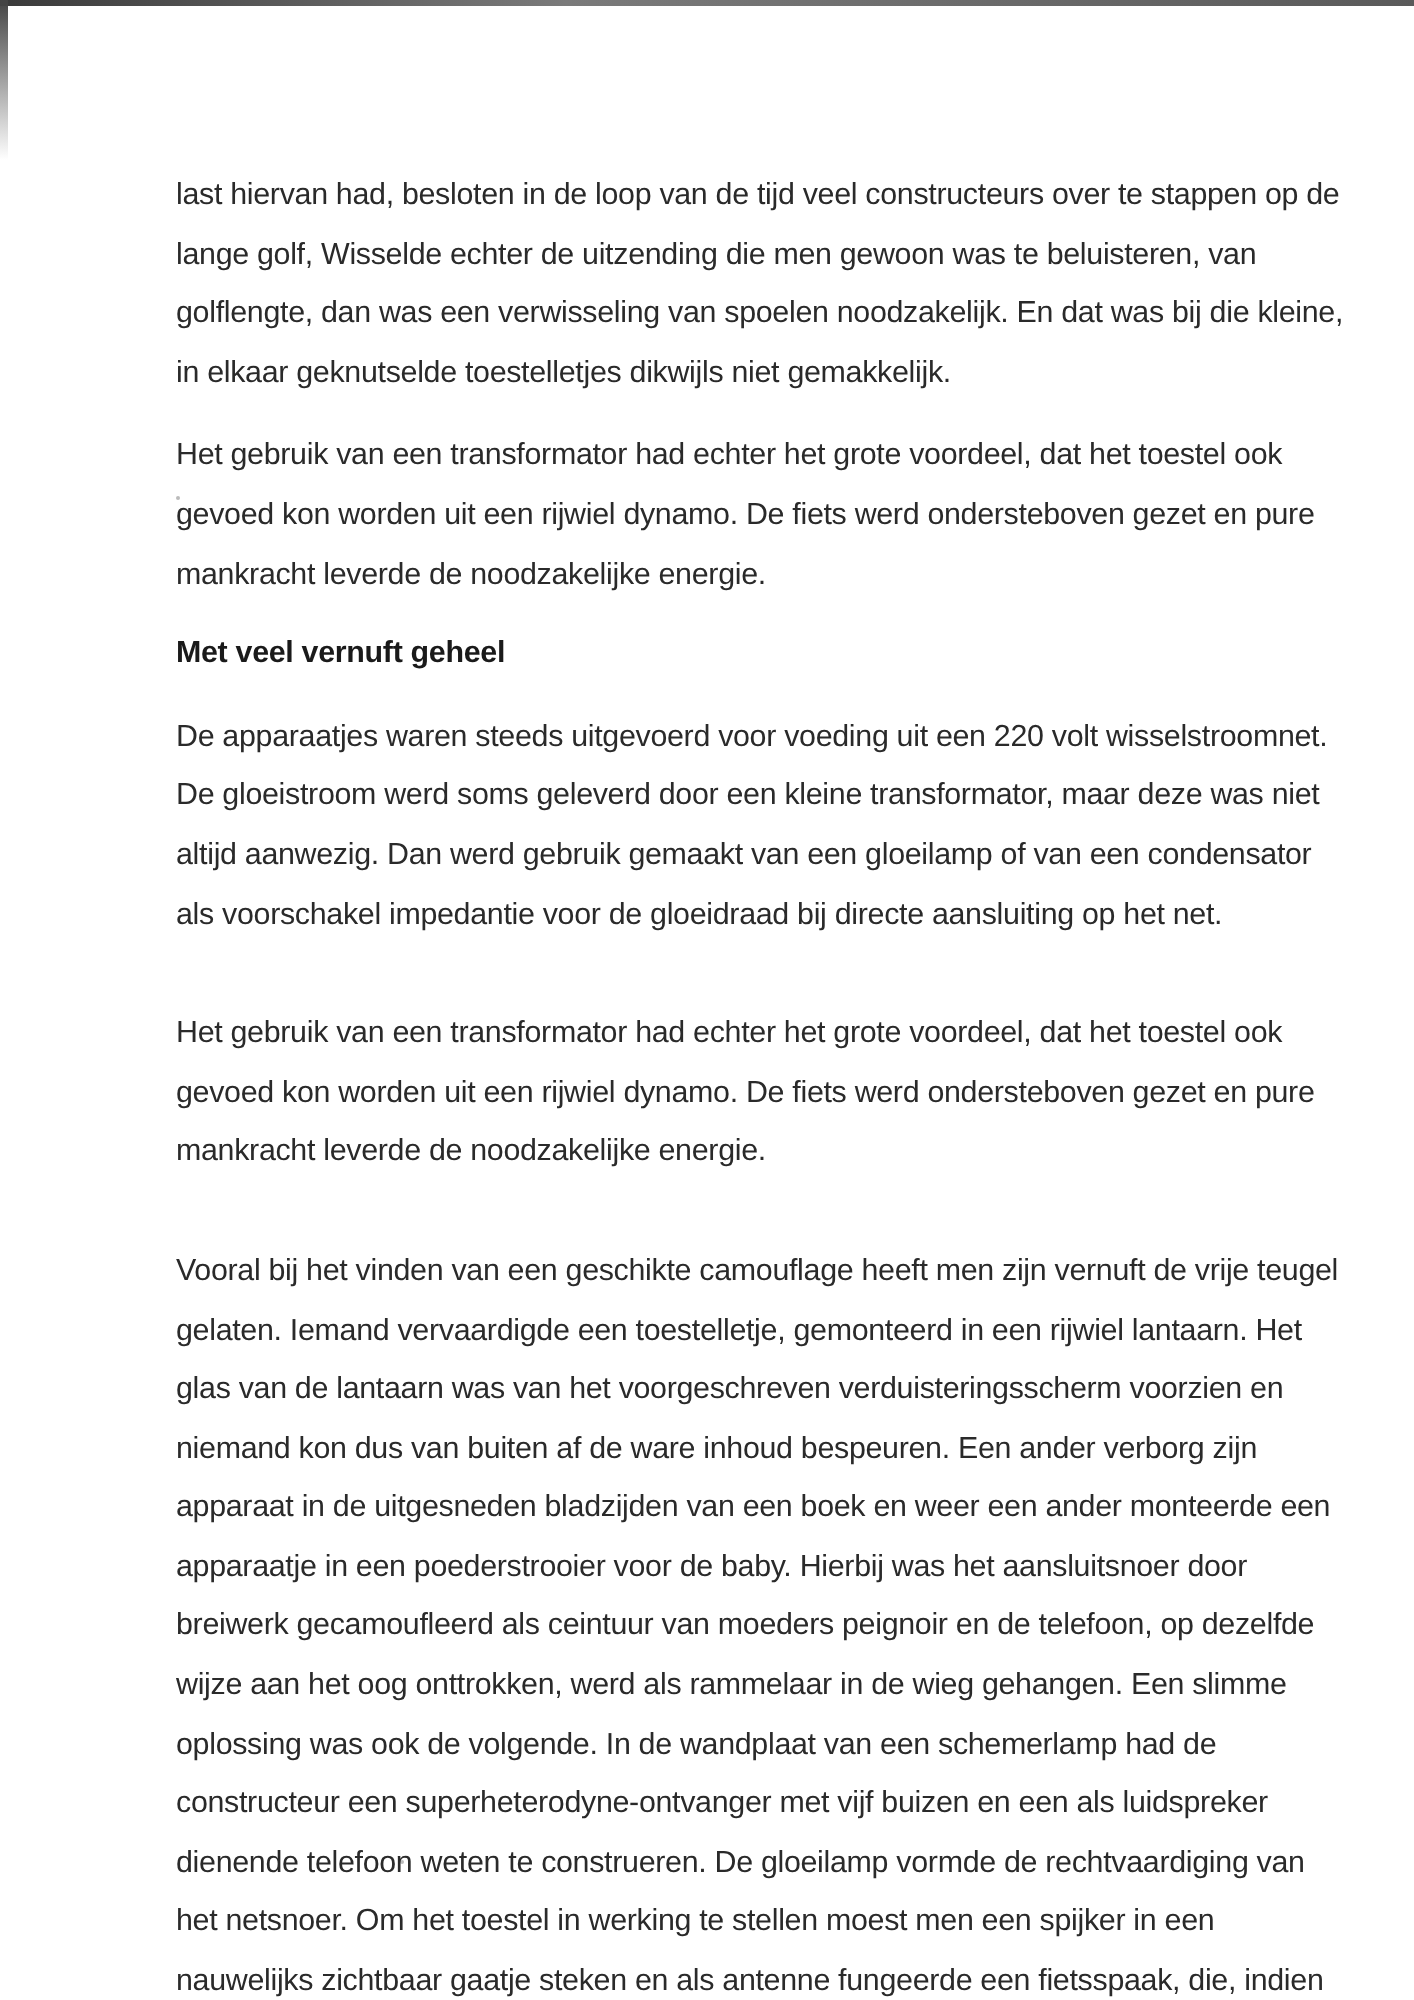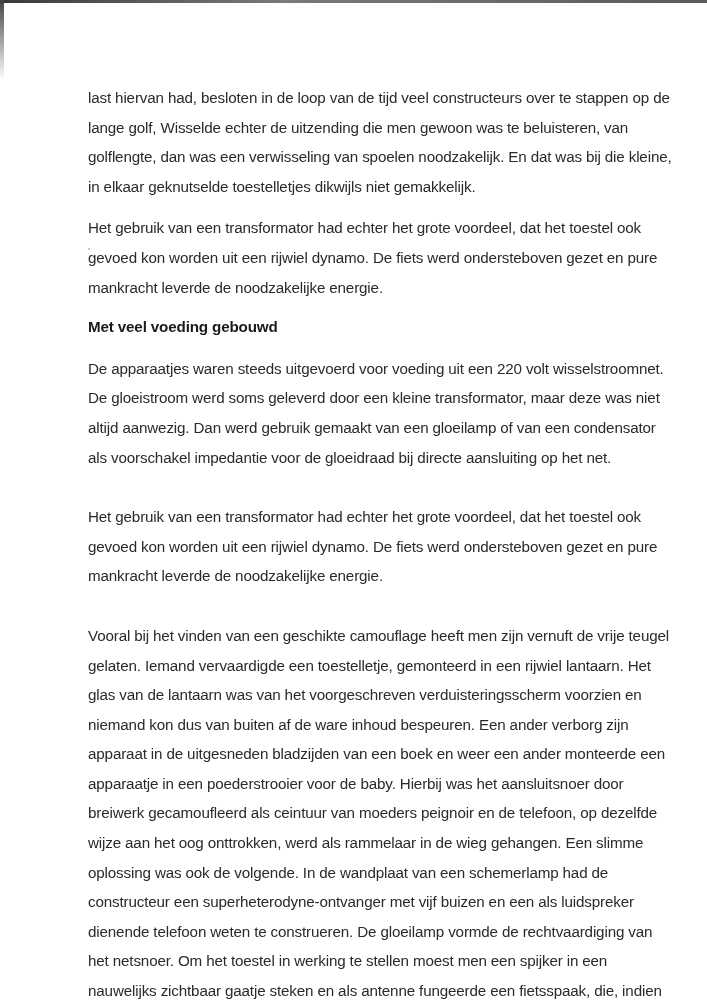--- a/index.html
+++ b/index.html
@@ -36,18 +36,18 @@
 <body>
 
 <div class="scan-edge-top"></div>
 <div class="scan-edge-left"></div>
 <div class="speck" style="left:88px; top:248px;"></div>
 <div class="speck" style="left:200px; top:930px;"></div>
 
 <div class="page">
   <p>last hiervan had, besloten in de loop van de tijd veel constructeurs over te stappen op de lange golf, Wisselde echter de uitzending die men gewoon was te beluisteren, van golflengte, dan was een verwisseling van spoelen noodzakelijk. En dat was bij die kleine, in elkaar geknutselde toestelletjes dikwijls niet gemakkelijk.</p>
   <p class="p-gap">Het gebruik van een transformator had echter het grote voordeel, dat het toestel ook gevoed kon worden uit een rijwiel dynamo. De fiets werd ondersteboven gezet en pure mankracht leverde de noodzakelijke energie.</p>
-  <p class="heading">Met veel voeding gebouwd</p>
+  <p class="heading">Met veel vernuft geheel</p>
   <p class="p-gap">De apparaatjes waren steeds uitgevoerd voor voeding uit een 220 volt wisselstroomnet. De gloeistroom werd soms geleverd door een kleine transformator, maar deze was niet altijd aanwezig. Dan werd gebruik gemaakt van een gloeilamp of van een condensator als voorschakel impedantie voor de gloeidraad bij directe aansluiting op het net.</p>
   <p class="p-gap-lg">Het gebruik van een transformator had echter het grote voordeel, dat het toestel ook gevoed kon worden uit een rijwiel dynamo. De fiets werd ondersteboven gezet en pure mankracht leverde de noodzakelijke energie.</p>
   <p class="p-gap-lg">Vooral bij het vinden van een geschikte camouflage heeft men zijn vernuft de vrije teugel gelaten. Iemand vervaardigde een toestelletje, gemonteerd in een rijwiel lantaarn. Het glas van de lantaarn was van het voorgeschreven verduisteringsscherm voorzien en niemand kon dus van buiten af de ware inhoud bespeuren. Een ander verborg zijn apparaat in de uitgesneden bladzijden van een boek en weer een ander monteerde een apparaatje in een poederstrooier voor de baby. Hierbij was het aansluitsnoer door breiwerk gecamoufleerd als ceintuur van moeders peignoir en de telefoon, op dezelfde wijze aan het oog onttrokken, werd als rammelaar in de wieg gehangen. Een slimme oplossing was ook de volgende. In de wandplaat van een schemerlamp had de constructeur een superheterodyne-ontvanger met vijf buizen en een als luidspreker dienende telefoon weten te construeren. De gloeilamp vormde de rechtvaardiging van het netsnoer. Om het toestel in werking te stellen moest men een spijker in een nauwelijks zichtbaar gaatje steken en als antenne fungeerde een fietsspaak, die, indien niet gebruikt, geheel naar binnen kon worden geschoven.</p>
 
 </div>
 
 </body></html>

